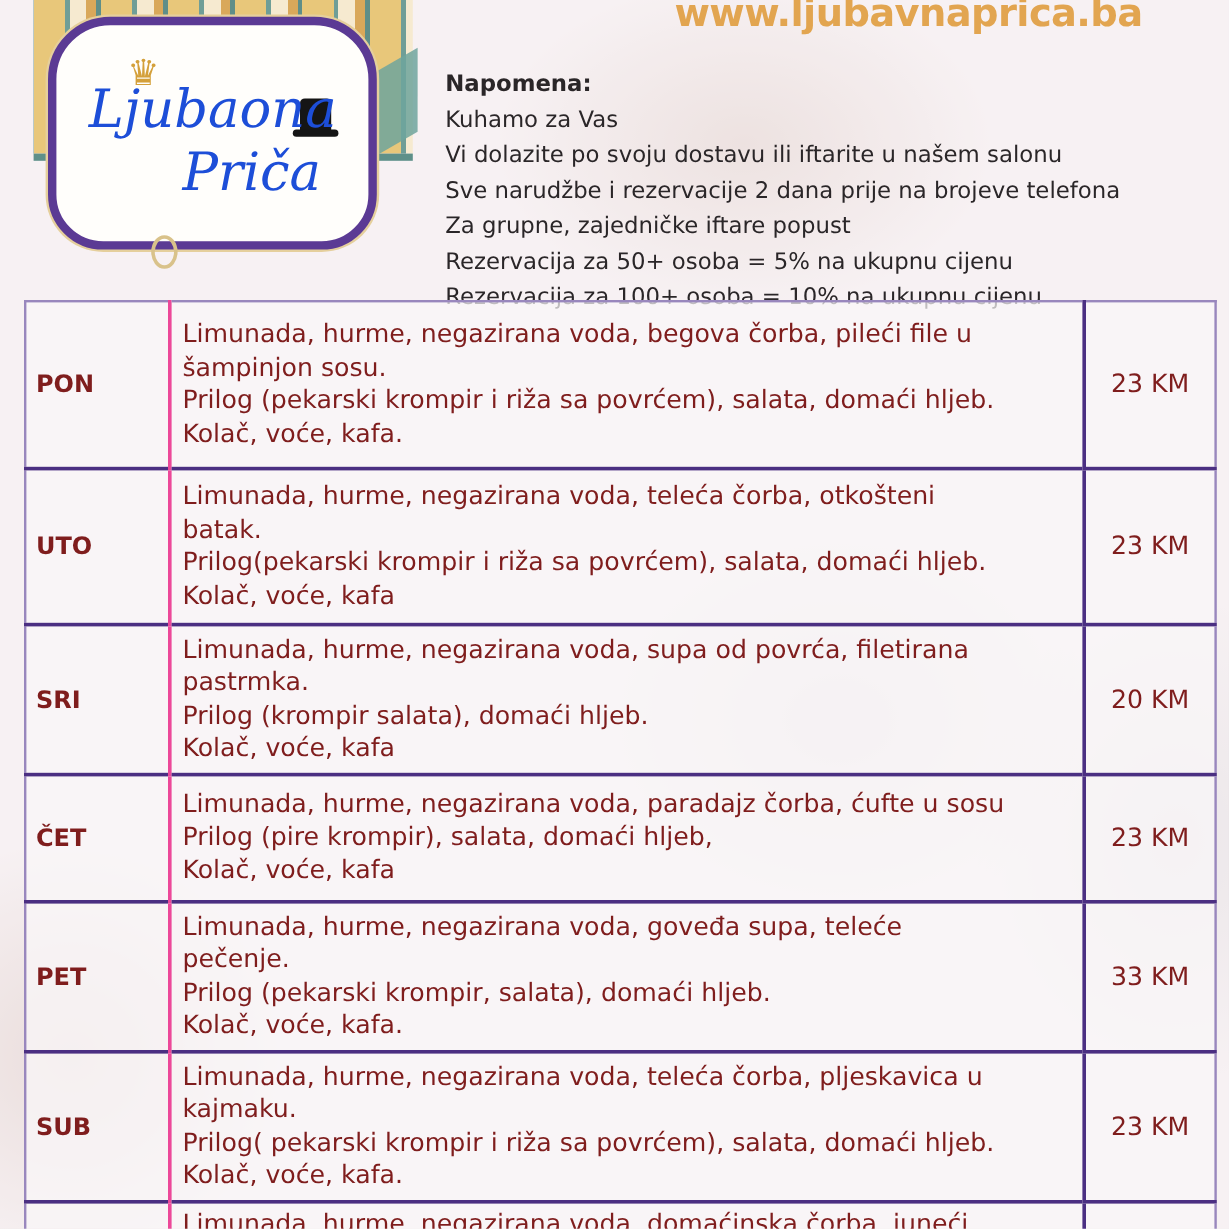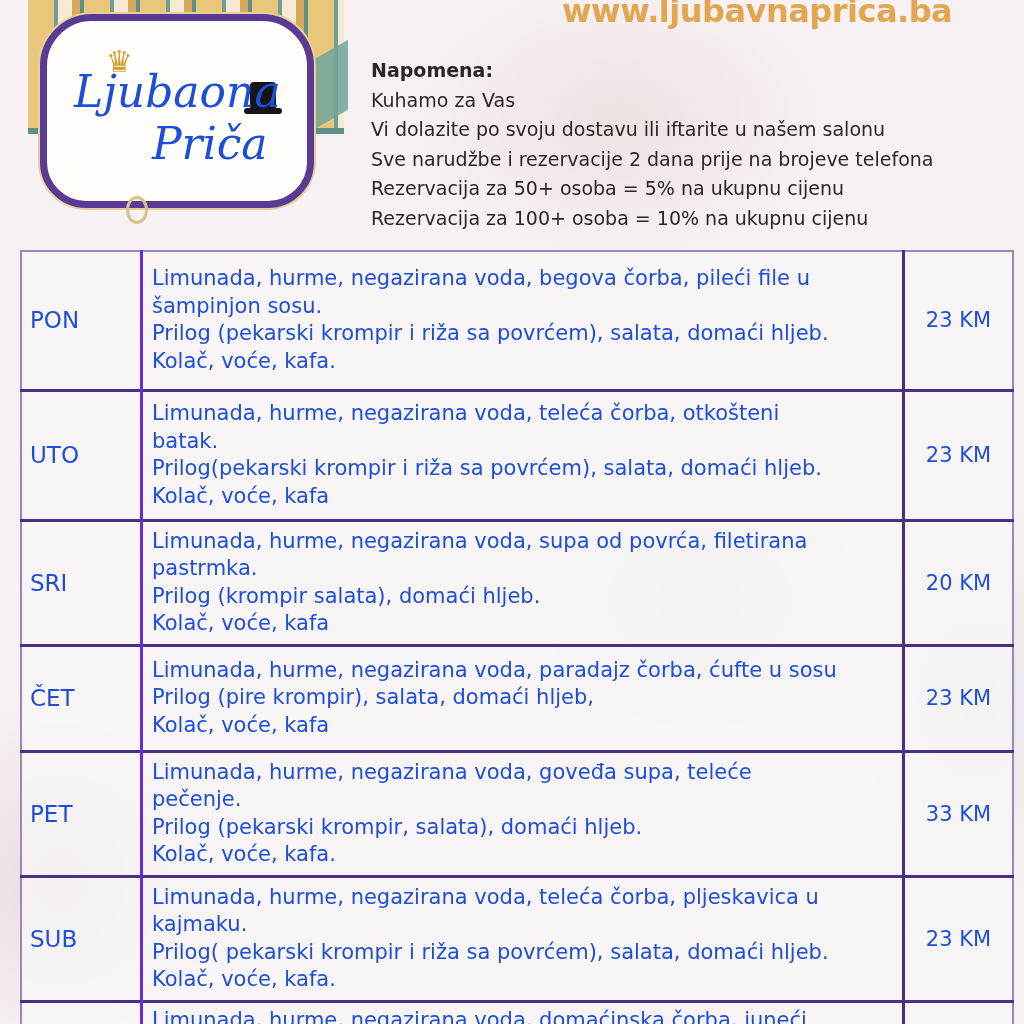--- a/index.html
+++ b/index.html
@@ -53,24 +53,24 @@
     .notes { position:absolute; left:371px; top:34px; color:#2a2628; font-size:19px; line-height:29.5px; }
     .notes .title { font-weight:bold;margin-top:22px; }
 
     
     .menu-table {
       position:absolute; left:20px; top:250px; width:994px;
       border-collapse:collapse; table-layout:fixed;
     }
     .menu-table td {
       border:2px solid #9987bd; padding:0; vertical-align:middle;
-      background:rgba(250,246,248,0.72); color:#1d4ed8;
+      background:rgba(250,246,248,0.72); color:#7f1d1d;
     }
     .menu-table tr + tr td { border-top:3px solid #4b2f82; }
-    .menu-table td.day { width:110px; font-weight:normal; font-size:23px; padding-left:8px; border-right:3px solid #6d28d9; }
+    .menu-table td.day { width:110px; font-weight:bold; font-size:20px; padding-left:8px; border-right:3px solid #ec4899; }
     .menu-table td.items { width:742px; font-size:21px; line-height:27.5px; padding:4px 8px 4px 9px; border-right:3px solid #4b2f82; }
     .menu-table td.price { font-size:21px; text-align:center; }
     .items span { display:block; }
   </style>
 </head>
 <body>
 
 <div class="bg-wash"></div>
 
 <div class="logo">
@@ -84,20 +84,21 @@
   <div class="script2">Priča</div>
 </div>
 
 <div class="url">www.ljubavnaprica.ba</div>
 
 <div class="notes">
   <div class="title">Napomena:</div>
   <div>Kuhamo za Vas</div>
   <div>Vi dolazite po svoju dostavu ili iftarite u našem salonu</div>
   <div>Sve narudžbe i rezervacije 2 dana prije na brojeve telefona</div>
+  <div>Za grupne, zajedničke iftare popust</div>
   <div>Rezervacija za 50+ osoba = 5% na ukupnu cijenu</div>
   <div>Rezervacija za 100+ osoba = 10% na ukupnu cijenu</div>
 </div>
 
 <table class="menu-table">
   <tbody>
       <tr style="height:139px">
     <td class="day">PON</td>
     <td class="items">
       <span>Limunada, hurme, negazirana voda, begova čorba, pileći file u</span>

